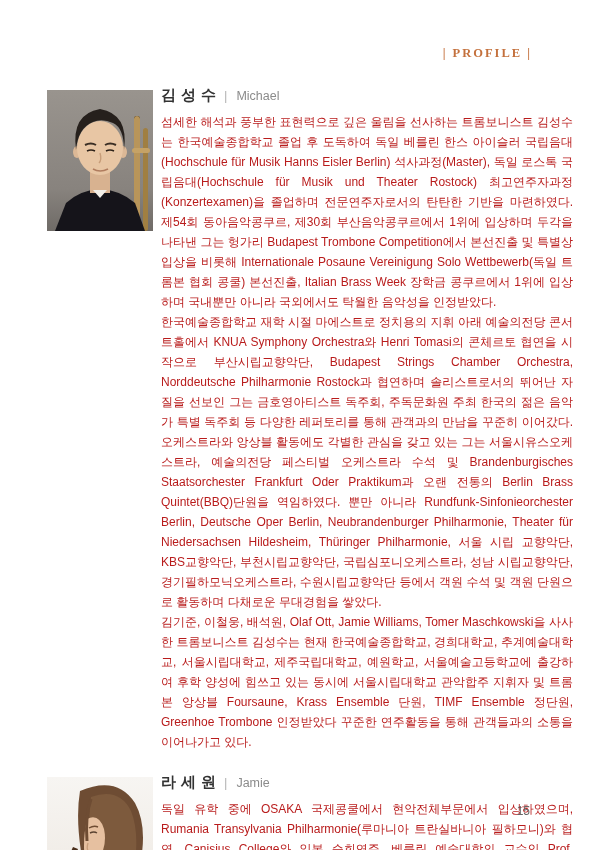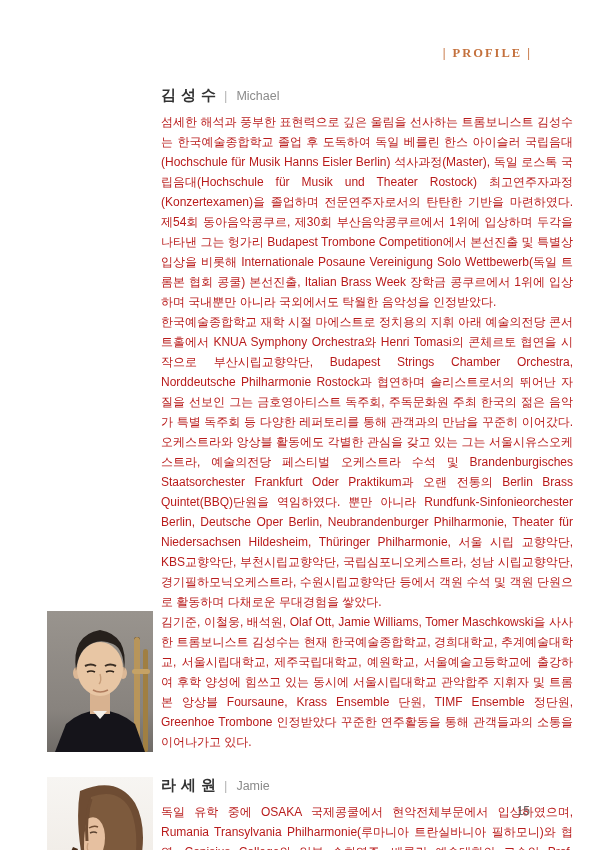--- a/index.html
+++ b/index.html
@@ -11,21 +11,21 @@
     overflow:hidden;
     -webkit-font-smoothing:antialiased;
   }
   .profile-header {
     position:absolute; top:46px; right:68px;
     font-family:"Liberation Serif","DejaVu Serif",serif;
     font-weight:bold; font-size:12.5px; letter-spacing:2px;
     color:#c4713d;
   }
   .content { position:absolute; top:86px; left:47px; right:27px; }
-  .profile { display:flex; align-items:flex-end; }
+  .profile { display:flex; align-items:flex-start; }
   .profile + .profile { margin-top:21px; }
   .photo-col { flex:0 0 106px; width:106px; padding-top:4px; }
   .photo-col svg { display:block; width:106px; height:auto; }
   .text-col { flex:1; margin-left:8px; }
   .profile-title { margin:0 0 7px 0; display:flex; align-items:baseline; }
   .profile-name {
     font-size:15px; font-weight:bold; color:#333333; letter-spacing:5px;
   }
   .profile-sep { color:#b5b5b5; font-size:13px; margin:0 9px 0 3px; font-weight:normal; }
   .profile-instrument { color:#8b8b8b; font-size:12.5px; font-weight:normal; }

